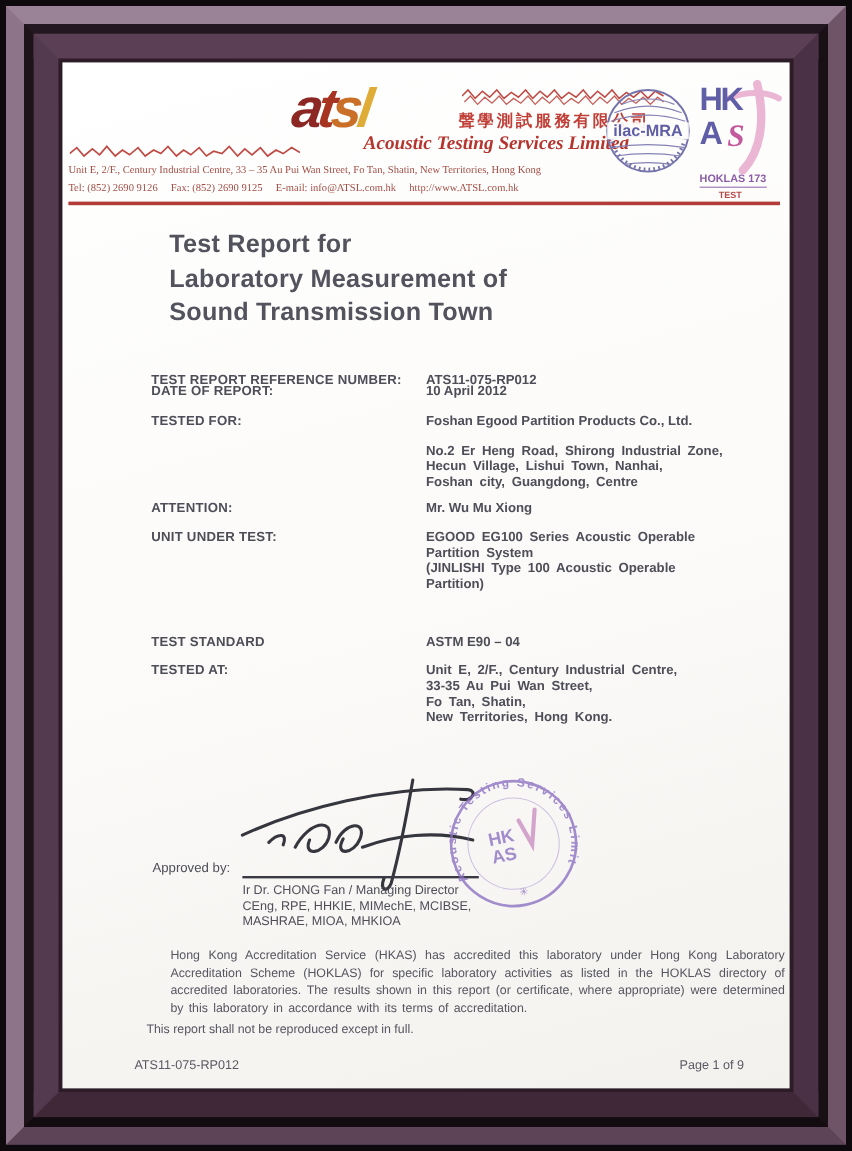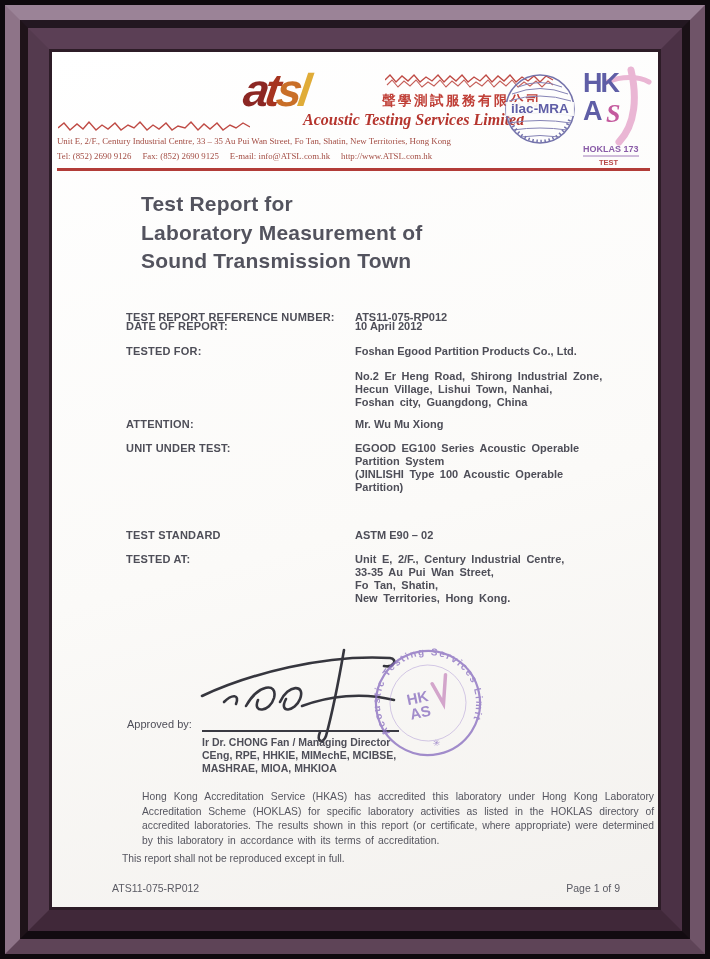--- a/index.html
+++ b/index.html
@@ -41,21 +41,21 @@
   .field{position:absolute;left:74px;right:36px;display:flex;font-size:11px;font-weight:bold;
          color:#4e4e58;line-height:13px;}
   .flabel{width:229px;flex:none;letter-spacing:.2px;}
   .fvalue{flex:1;}
   .multiline{white-space:pre-line;word-spacing:2.5px;}
 
   
   .approved-label{left:75px;top:666px;font-size:11px;color:#4e4e58;}
   .sig-svg{left:142px;top:592px;}
   .sig-line{left:150px;top:678px;width:197px;height:2px;background:#3a3a42;}
-  .approver{left:150px;top:684px;font-size:10.5px;font-weight:bold;color:#4e4e58;line-height:13.2px;white-space:nowrap;}
+  .approver{left:150px;top:684px;font-size:10.5px;font-weight:normal;color:#4e4e58;line-height:13.2px;white-space:nowrap;}
   .stamp{left:320px;top:595px;}
 
   
   .accreditation{left:70px;top:738px;width:512px;font-size:10.3px;color:#55555f;line-height:14.6px;
                  text-align:justify;word-spacing:1.5px;margin-left:20px;}
   .repro-note{left:70px;top:801px;font-size:10.3px;color:#55555f;text-align:right;}
   .bottom-row{left:60px;right:38px;top:830px;display:flex;justify-content:space-between;
               font-size:10.5px;color:#5a5a63;}
 
   .hkas-scheme{font-weight:bold;}
@@ -131,36 +131,36 @@
         <span class="fvalue">10 April 2012</span>
       </div>
       <div class="field" style="top:293px">
         <span class="flabel">TESTED FOR:</span>
         <span class="fvalue">Foshan Egood Partition Products Co., Ltd.</span>
       </div>
       <div class="field" style="top:318px">
         <span class="flabel"></span>
         <span class="fvalue multiline">No.2 Er Heng Road, Shirong Industrial Zone,
 Hecun Village, Lishui Town, Nanhai,
-Foshan city, Guangdong, China</span>
+Foshan city, Guangdong, Centre</span>
       </div>
       <div class="field" style="top:366px">
         <span class="flabel">ATTENTION:</span>
         <span class="fvalue">Mr. Wu Mu Xiong</span>
       </div>
       <div class="field" style="top:390px">
         <span class="flabel">UNIT UNDER TEST:</span>
         <span class="fvalue multiline">EGOOD EG100 Series Acoustic Operable
 Partition System
 (JINLISHI Type 100 Acoustic Operable
 Partition)</span>
       </div>
       <div class="field" style="top:477px">
         <span class="flabel">TEST STANDARD</span>
-        <span class="fvalue">ASTM E90 – 02</span>
+        <span class="fvalue">ASTM E90 – 04</span>
       </div>
       <div class="field" style="top:501px">
         <span class="flabel">TESTED AT:</span>
         <span class="fvalue multiline">Unit E, 2/F., Century Industrial Centre,
 33-35 Au Pui Wan Street,
 Fo Tan, Shatin,
 New Territories, Hong Kong.</span>
       </div>
 
       <div class="abs approved-label">Approved by:</div>

